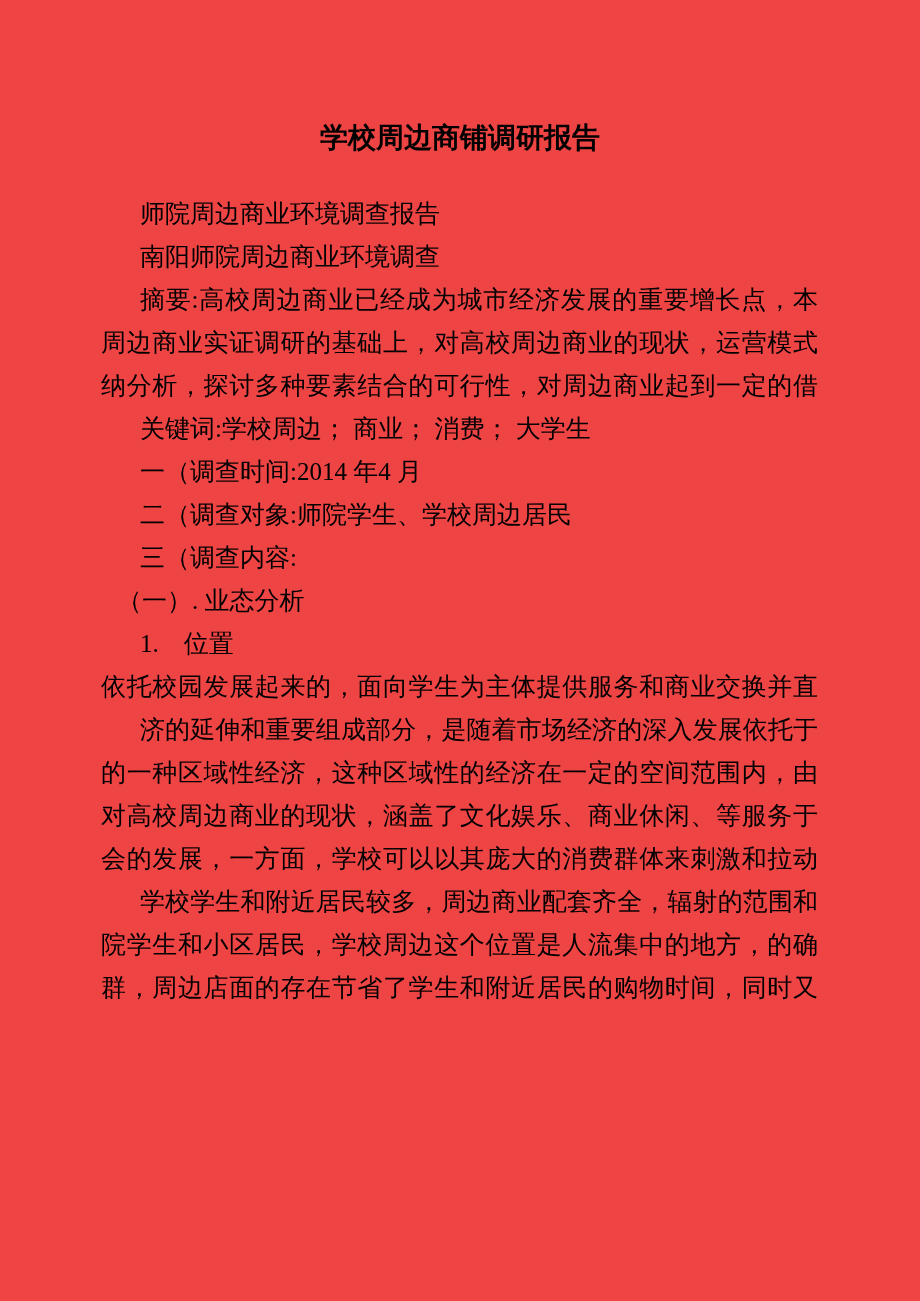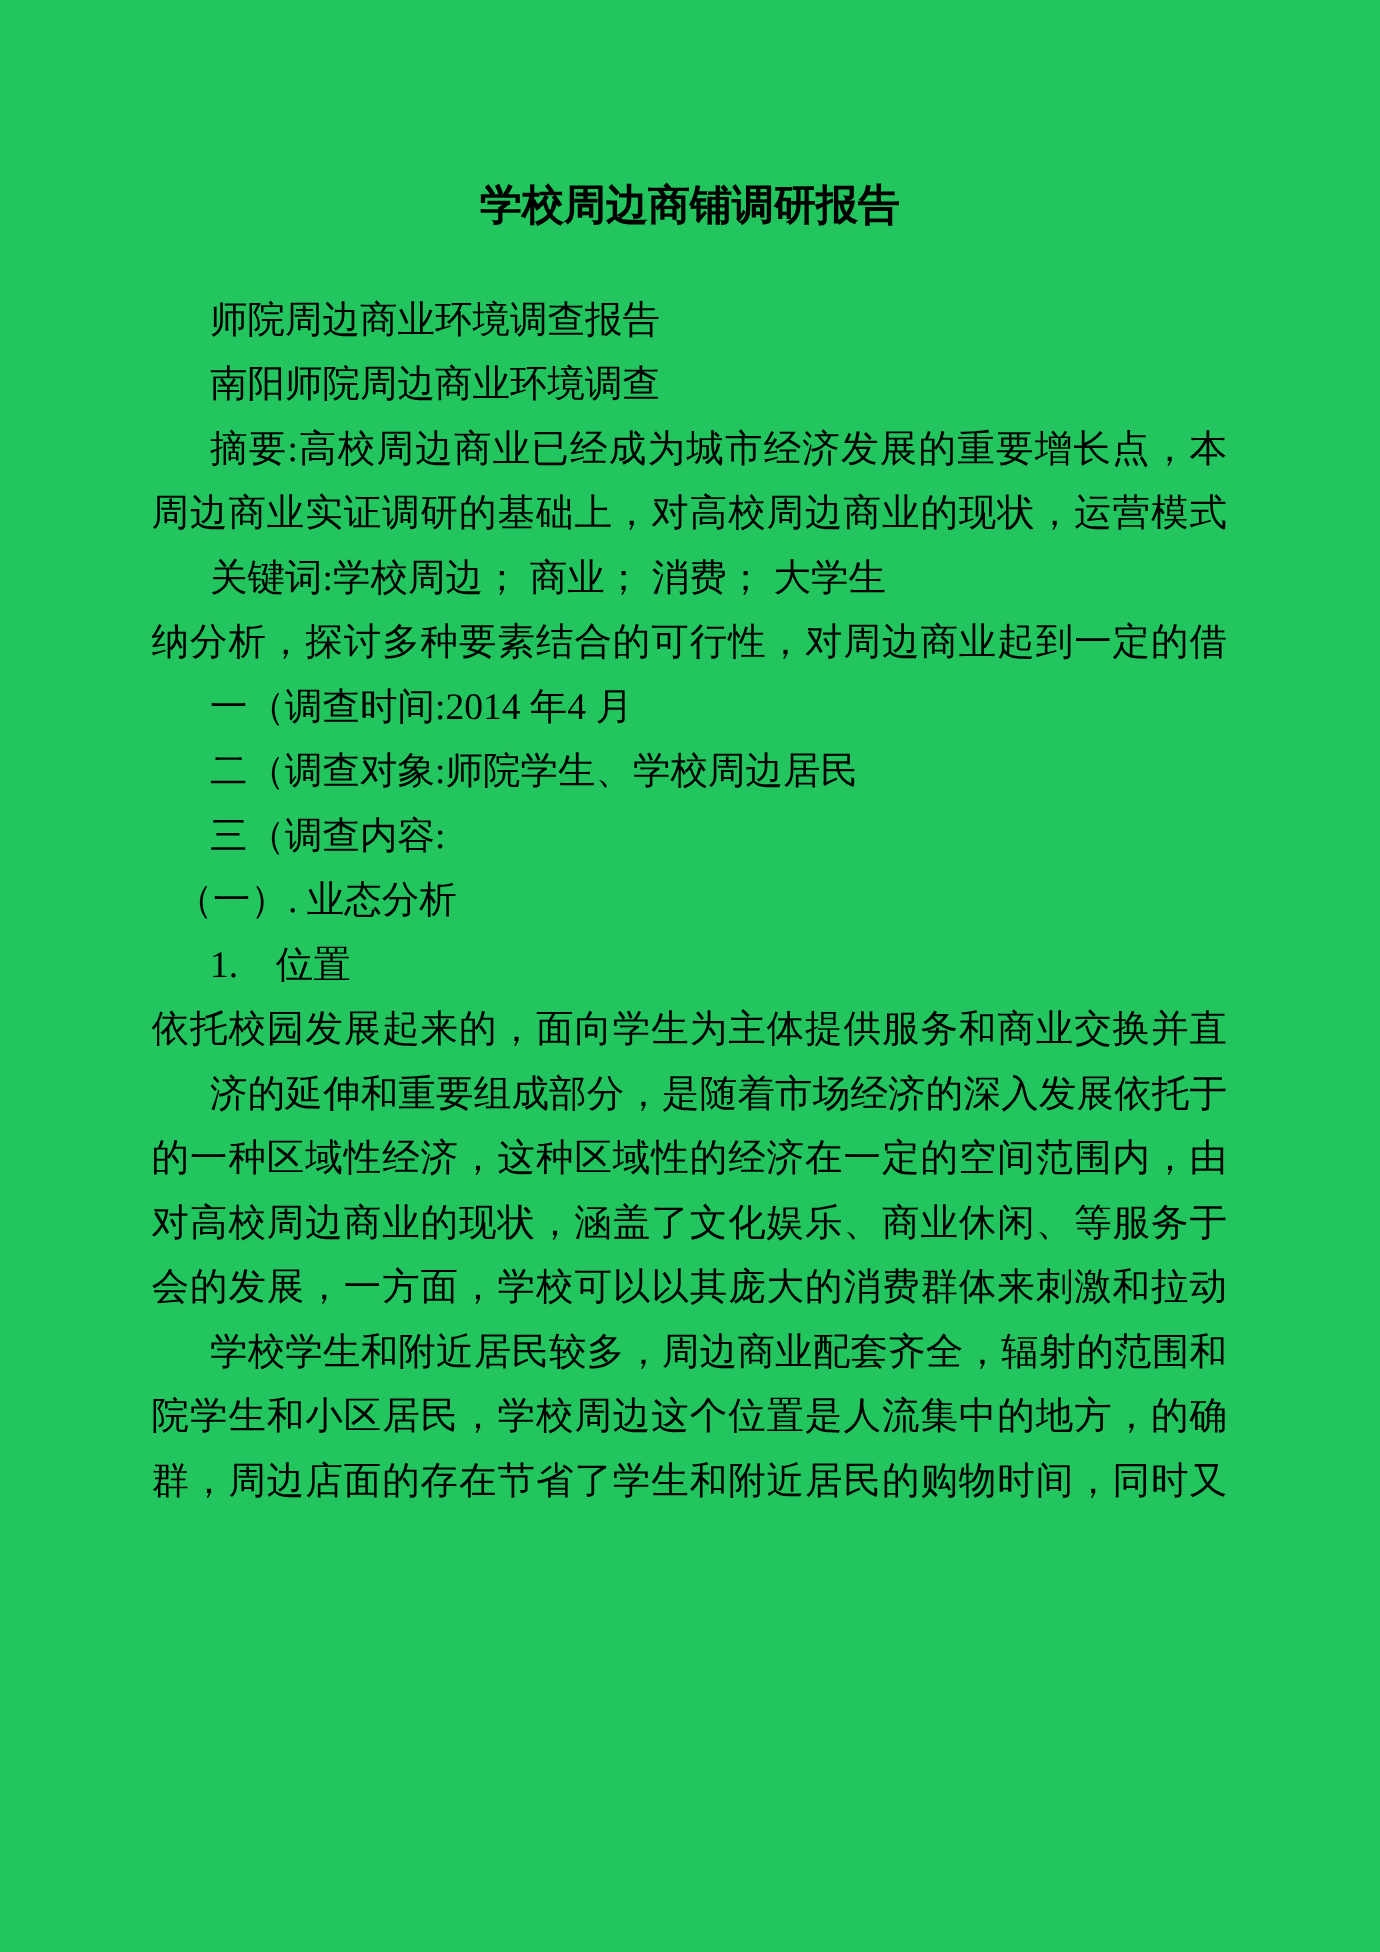--- a/index.html
+++ b/index.html
@@ -4,21 +4,21 @@
 <style>
   html, body {
     margin: 0;
     padding: 0;
     background: #ffffff;
   }
   .page {
     position: relative;
     width: 920px;
     height: 1301px;
-    background: #22c55e;
+    background: #ef4444;
     color: #000000;
     font-family: "Liberation Serif", "DejaVu Serif", serif;
     overflow: hidden;
   }
   .title {
     position: absolute;
     top: 116px;
     left: 0;
     width: 100%;
     margin: 0;
@@ -51,22 +51,22 @@
 </head>
 <body>
 
 <div class="page">
   <h1 class="title">学校周边商铺调研报告</h1>
   <div class="content">
     <div class="line ind">师院周边商业环境调查报告</div>
     <div class="line ind">南阳师院周边商业环境调查</div>
     <div class="line ind stretch">摘要:高校周边商业已经成为城市经济发展的重要增长点，本文在对南阳师院</div>
     <div class="line stretch">周边商业实证调研的基础上，对高校周边商业的现状，运营模式及环境装饰进行归</div>
+    <div class="line">纳分析，探讨多种要素结合的可行性，对周边商业起到一定的借鉴和参考。</div>
     <div class="line ind">关键词:学校周边； 商业； 消费； 大学生</div>
-    <div class="line">纳分析，探讨多种要素结合的可行性，对周边商业起到一定的借鉴和参考。</div>
     <div class="line ind">一（调查时间:2014 年4 月</div>
     <div class="line ind">二（调查对象:师院学生、学校周边居民</div>
     <div class="line ind">三（调查内容:</div>
     <div class="line ind-sm">（一）. 业态分析</div>
     <div class="line ind">1.&nbsp;&nbsp;&nbsp;&nbsp;位置</div>
     <div class="line stretch">依托校园发展起来的，面向学生为主体提供服务和商业交换并直接影响学校师生工</div>
     <div class="line ind stretch">济的延伸和重要组成部分，是随着市场经济的深入发展依托于校园而发展起来</div>
     <div class="line stretch">的一种区域性经济，这种区域性的经济在一定的空间范围内，由这个区域内的学校</div>
     <div class="line stretch">对高校周边商业的现状，涵盖了文化娱乐、商业休闲、等服务于一体。随着经济和社</div>
     <div class="line stretch">会的发展，一方面，学校可以以其庞大的消费群体来刺激和拉动周边商业的发展，</div>

